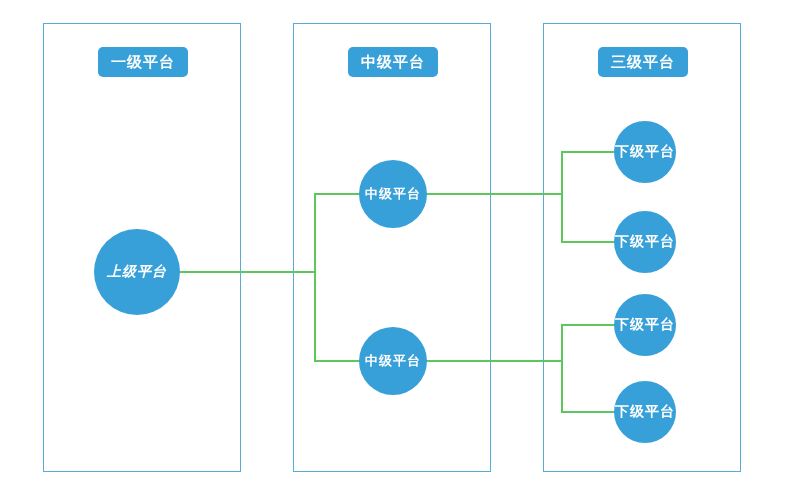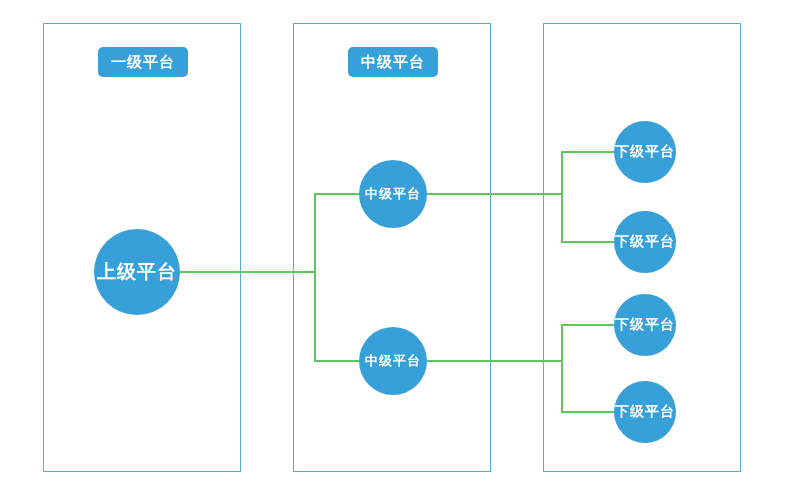--- a/index.html
+++ b/index.html
@@ -71,21 +71,22 @@
     display: flex;
     align-items: center;
     justify-content: center;
     font-weight: bold;
     text-align: center;
     letter-spacing: 1px;
   }
   .node.root {
     left: 94px;  top: 229px;
     width: 86px; height: 86px;
-    font-size: 19px;
+    font-size: 14px;
+    font-style: italic;
   }
   .node.mid {
     width: 68px; height: 68px;
     font-size: 13px;
   }
   .node.mid-1 { left: 359px; top: 160px; }
   .node.mid-2 { left: 359px; top: 327px; }
   .node.leaf {
     width: 62px; height: 62px;
     font-size: 14px;
@@ -111,20 +112,21 @@
 
     <line class="conn" x1="426" y1="194" x2="562" y2="194"></line>
     <polyline class="conn" points="615,152 562,152 562,242 615,242"></polyline>
 
     <line class="conn" x1="426" y1="361" x2="562" y2="361"></line>
     <polyline class="conn" points="615,325 562,325 562,412 615,412"></polyline>
   </svg>
 
   <div class="header-badge h-1">一级平台</div>
   <div class="header-badge h-2">中级平台</div>
+  <div class="header-badge h-3">三级平台</div>
 
   <div class="node root">上级平台</div>
   <div class="node mid mid-1">中级平台</div>
   <div class="node mid mid-2">中级平台</div>
   <div class="node leaf leaf-1">下级平台</div>
   <div class="node leaf leaf-2">下级平台</div>
   <div class="node leaf leaf-3">下级平台</div>
   <div class="node leaf leaf-4">下级平台</div>
 
 </div>

